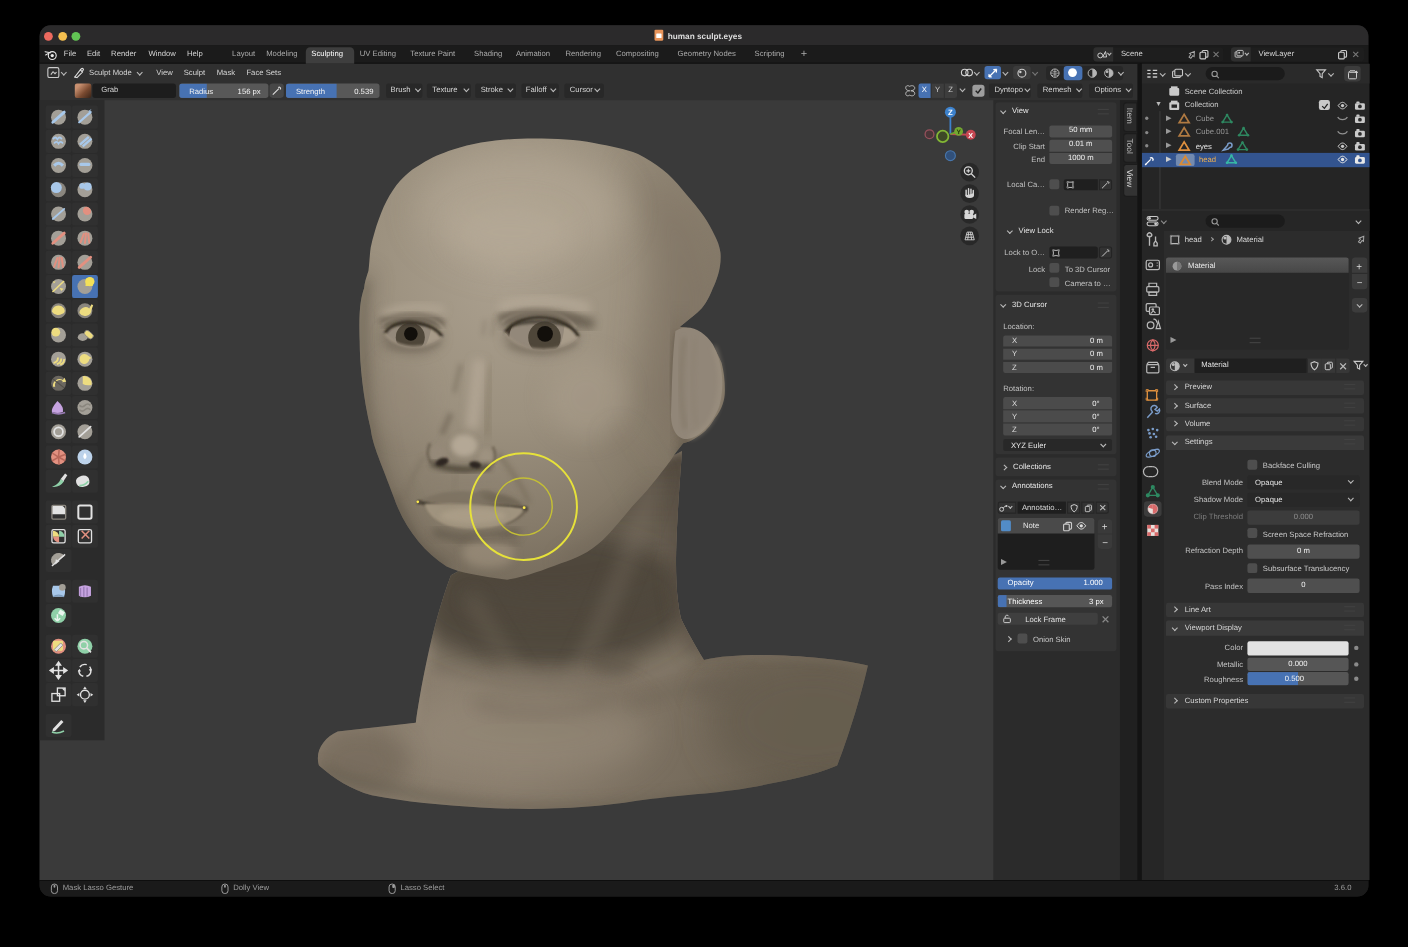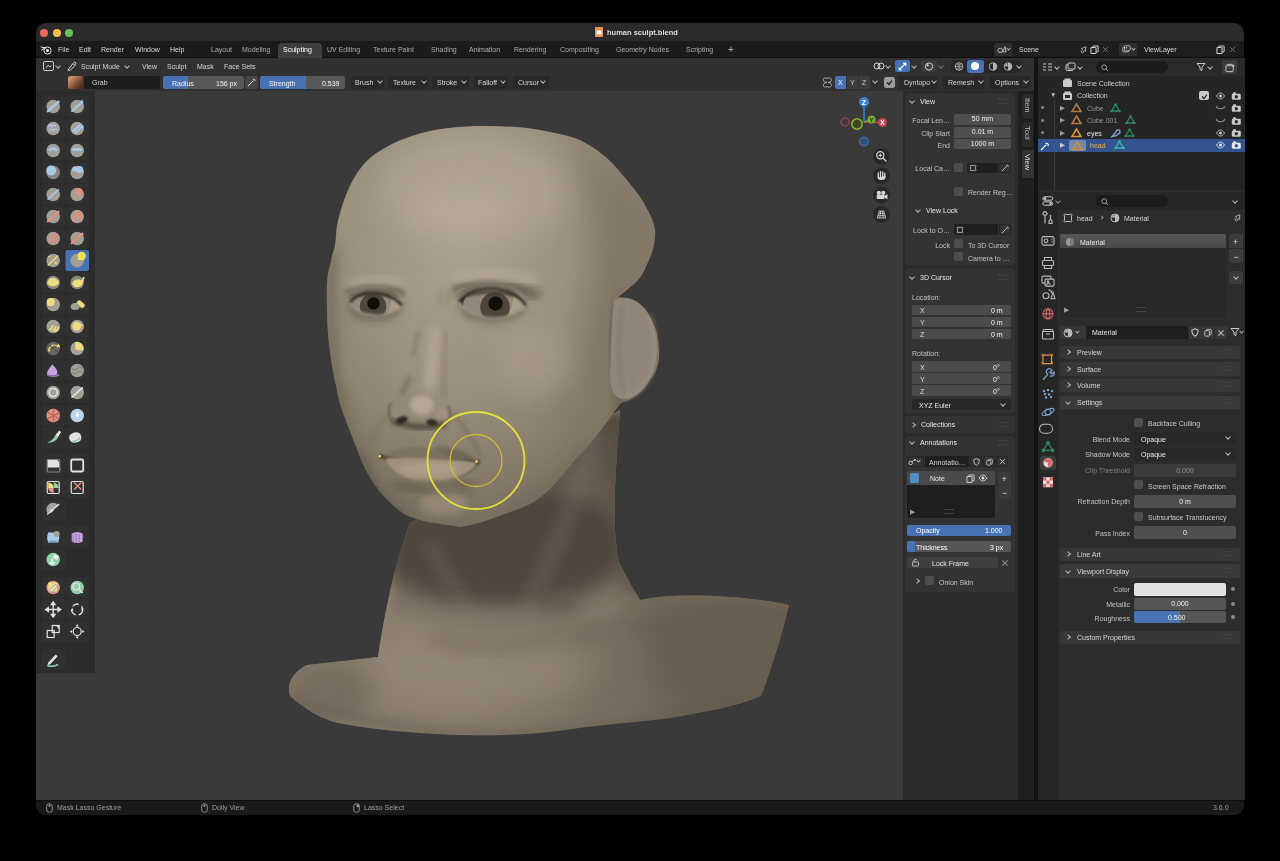--- a/index.html
+++ b/index.html
@@ -18,21 +18,21 @@
 <div class="a" id="winbase" style="left:36px;top:23px;width:1208px;height:791.5px;background:#1d1d1d;border-radius:10px"></div>
 
 <div class="a" style="left:36px;top:23px;width:1208px;height:18px;background:#2b2a2b;border-radius:10px 10px 0 0"></div>
 <div class="a" style="left:40px;top:28.5px;width:8px;height:8px;border-radius:50%;background:#ed6a5f"></div>
 <div class="a" style="left:52.6px;top:28.5px;width:8px;height:8px;border-radius:50%;background:#f5bf4f"></div>
 <div class="a" style="left:65.2px;top:28.5px;width:8px;height:8px;border-radius:50%;background:#62c454"></div>
 <svg class="a" style="left:594px;top:26px" width="10" height="12" viewBox="0 0 10 12">
     <rect x="1" y="1" width="8" height="10" rx="1" fill="#e8945a"></rect>
     <rect x="2.6" y="4.4" width="4.8" height="4.2" rx="0.6" fill="#fff"></rect>
   </svg>
-<div class="tx" style="left:607px;top:28.5px;font-size:7.5px;font-weight:bold;color:#dedede">human sculpt.blend</div>
+<div class="tx" style="left:607px;top:28.5px;font-size:7.5px;font-weight:bold;color:#dedede">human sculpt.eyes</div>
 
 <div class="a" style="left:36px;top:41px;width:1208px;height:16.5px;background:#1b1b1b"></div>
 <div class="a" style="left:36px;top:56.5px;width:1208px;height:1.5px;background:#0f0f0f"></div>
 <svg class="a" style="left:40px;top:44px" width="13" height="11" viewBox="0 0 26 22">
 <g fill="none" stroke="#e8e8e8" stroke-width="2">
       <circle cx="15" cy="13" r="7.2"></circle>
       <path d="M2,6 L12,8" stroke-linecap="round"></path>
       <path d="M3,12 L8,9" stroke-linecap="round"></path>
     </g>
     <circle cx="15" cy="13" r="3" fill="#e8e8e8"></circle>

